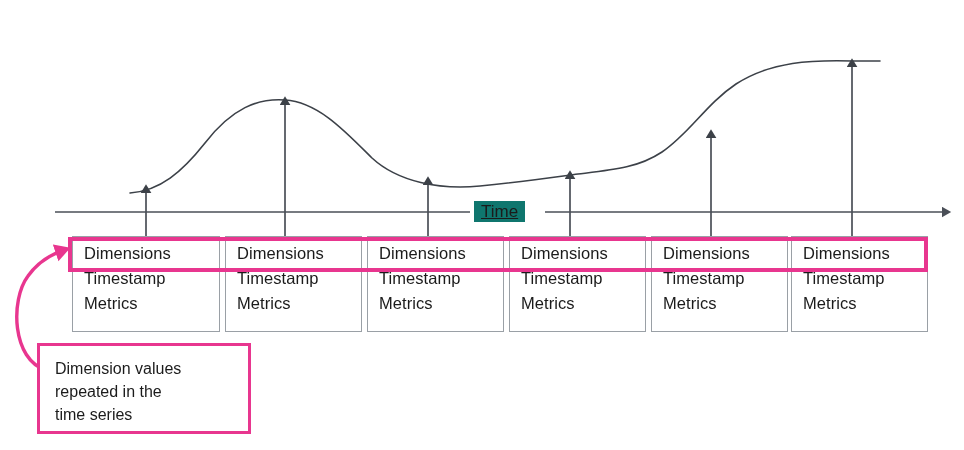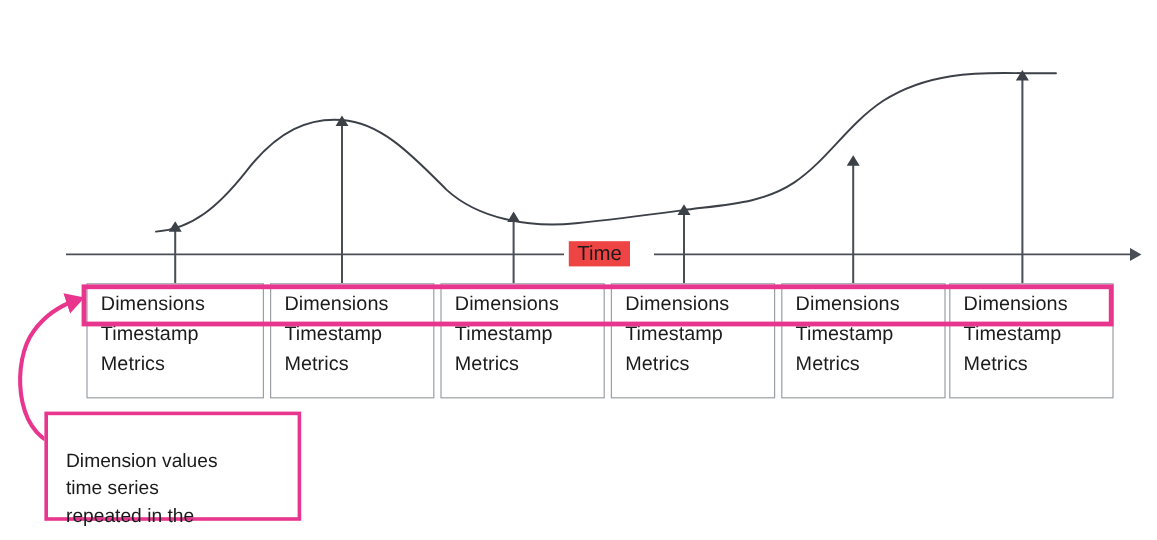--- a/index.html
+++ b/index.html
@@ -59,38 +59,39 @@
   
   #callout-box {
     position: absolute;
     left: 37px;
     top: 343px;
     width: 214px;
     height: 91px;
     box-sizing: border-box;
     border: 3.5px solid #e8368f;
     background: #ffffff;
-    padding: 27px 0 0 15px;
+    padding: 11px 0 0 15px;
   }
   #callout-box .callout-line {
     font-size: 16px;
     line-height: 23px;
     color: #1b1b1b;
     white-space: nowrap;
   }
   
   #time-label {
     position: absolute;
     left: 474px;
     top: 201px;
     font-size: 17px;
     color: #1b1b1b;
-    background: #ef4444;
+    background: #0f766e;
     padding: 0 7px;
     line-height: 21px;
+    text-decoration: underline;
   }
   .axis-line, .curve, .tick-arrow {
     fill: none;
   }
 </style>
 </head>
 <body>
 
 <div id="diagram-root">
 
@@ -172,17 +173,17 @@
   <div id="time-label">Time</div>
 
   <svg class="layer" viewBox="0 0 964 450">
     <path d="M 46,370
              C 12,360 10,300 28,276
              C 38,262 52,254 64,250" stroke="#e8368f" stroke-width="3.4" fill="none" stroke-linecap="round" marker-end="url(#arrowhead-pink)"></path>
   </svg>
 
   <div id="callout-box">
     <div class="callout-line">Dimension values</div>
+    <div class="callout-line">repeated in the</div>
     <div class="callout-line">time series</div>
-    <div class="callout-line">repeated in the</div>
   </div>
 
 </div>
 
 </body></html>

